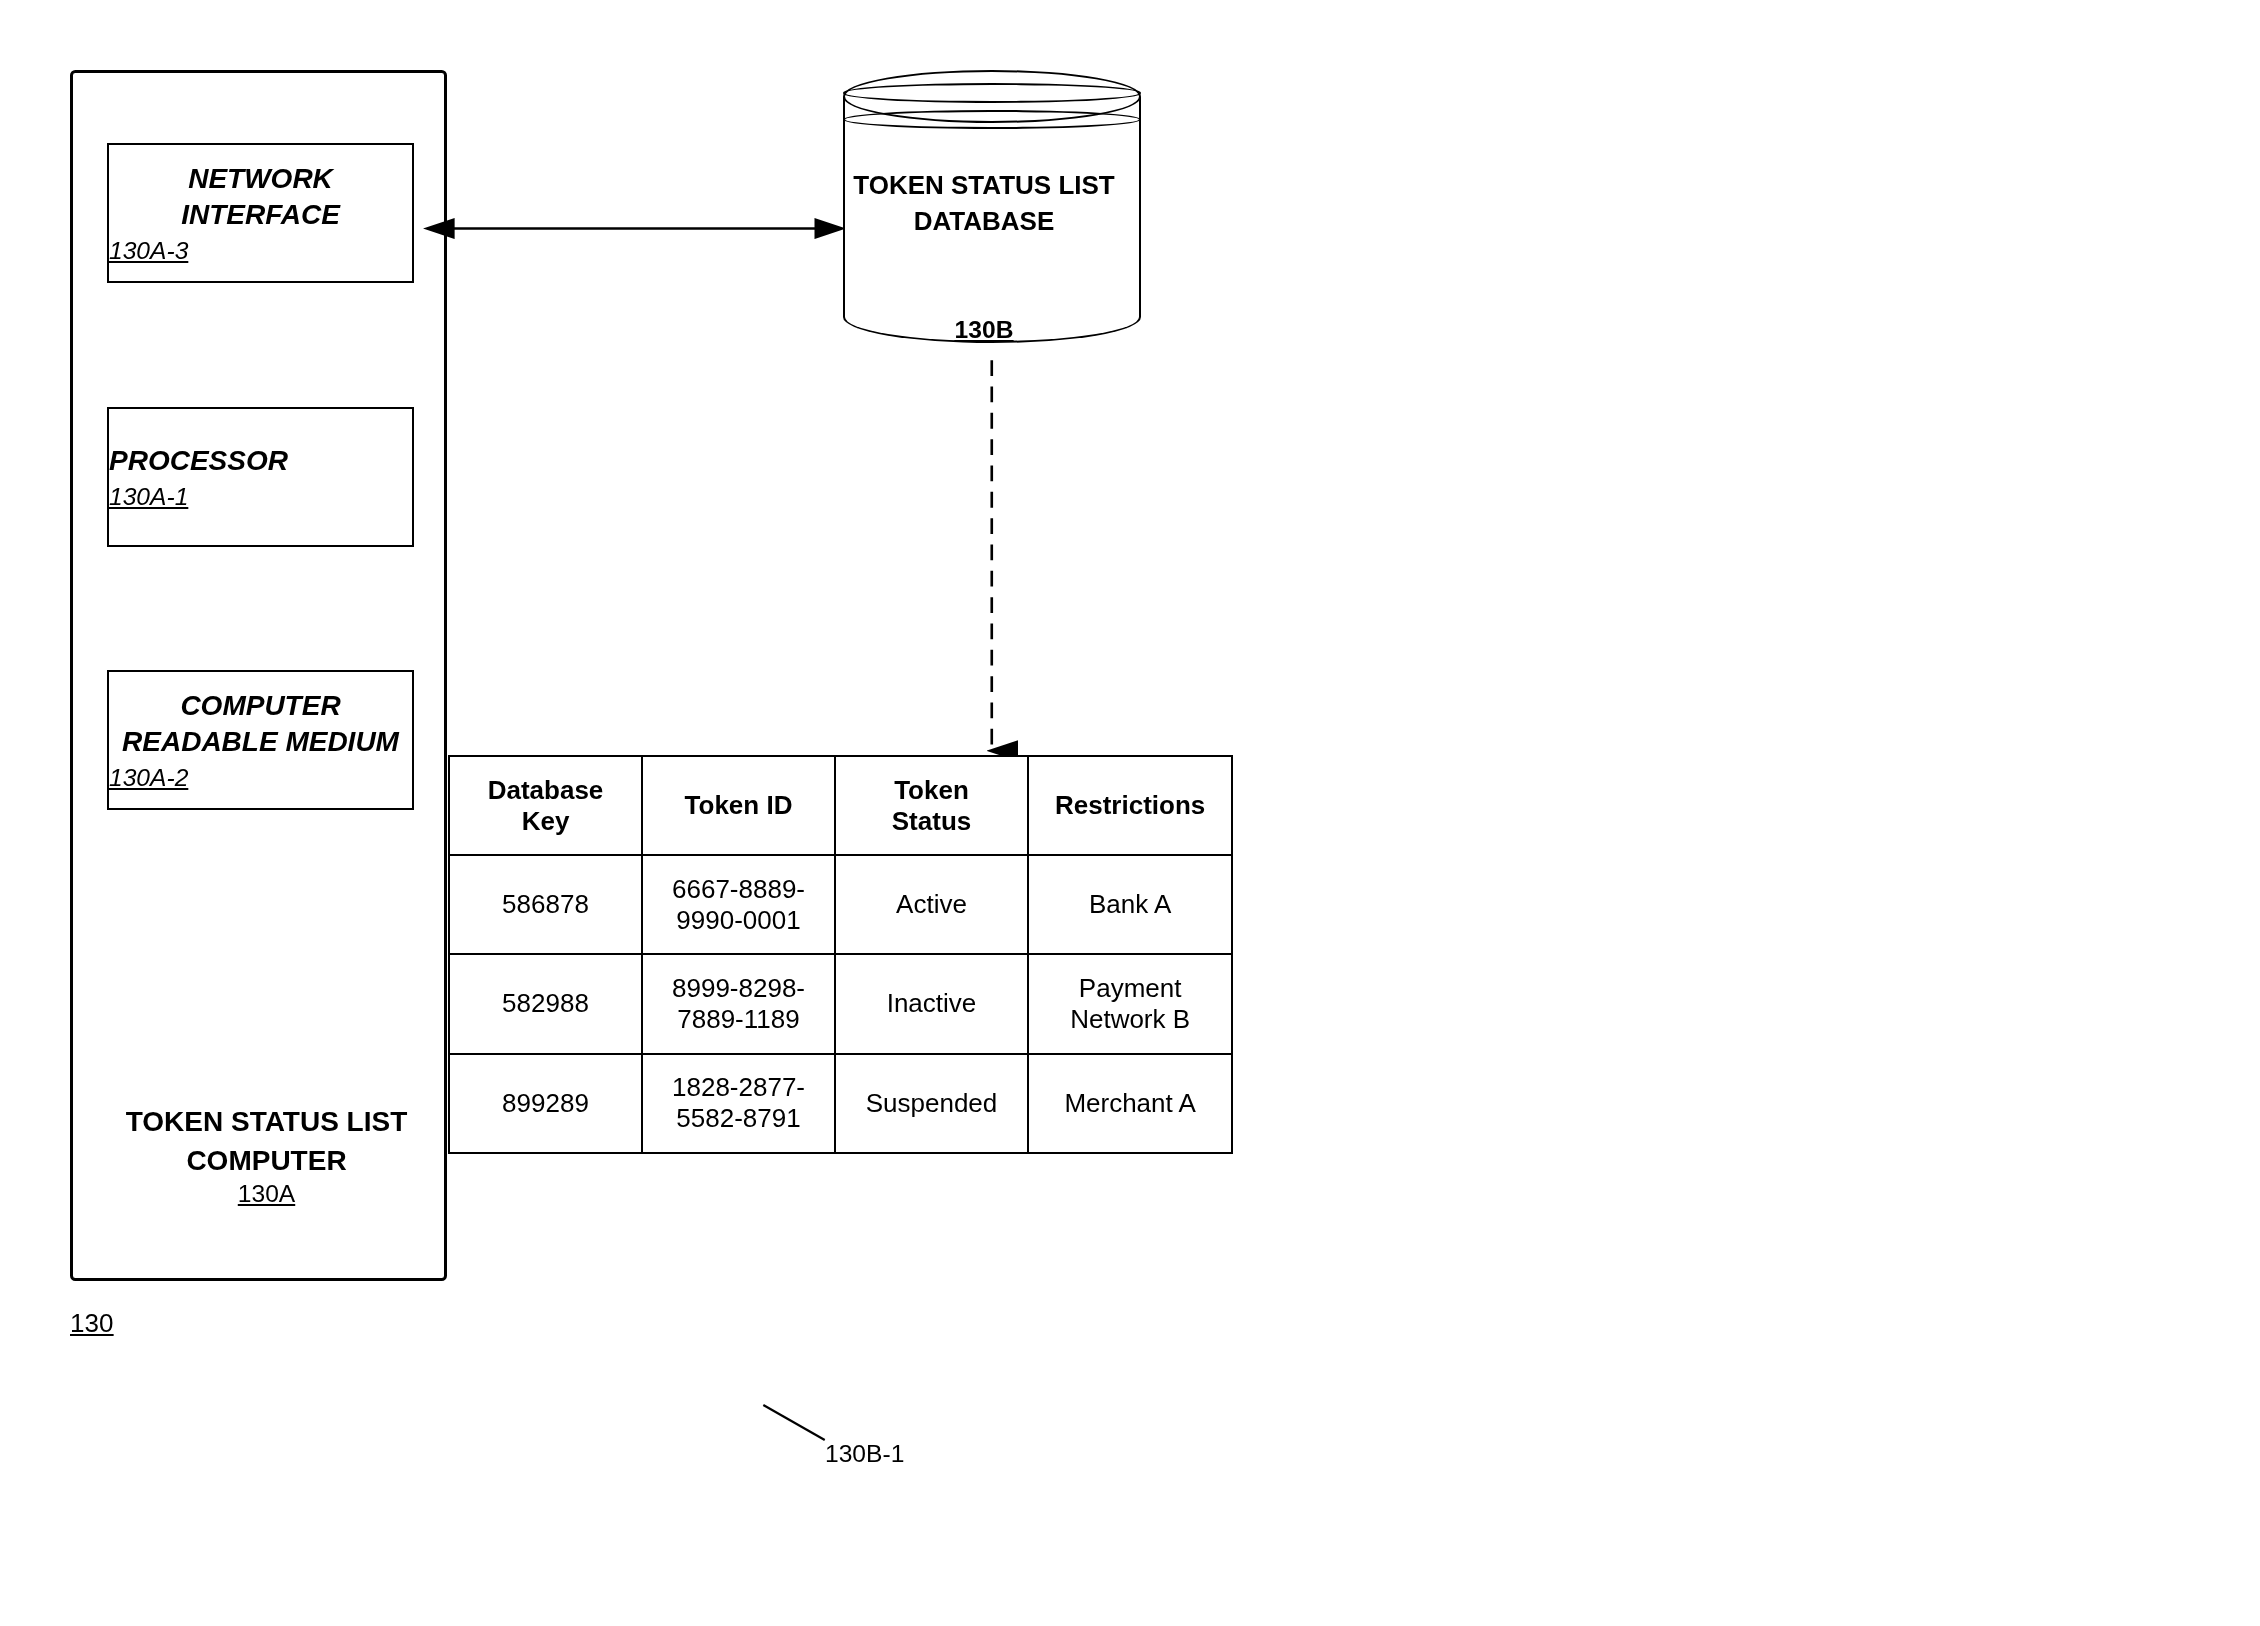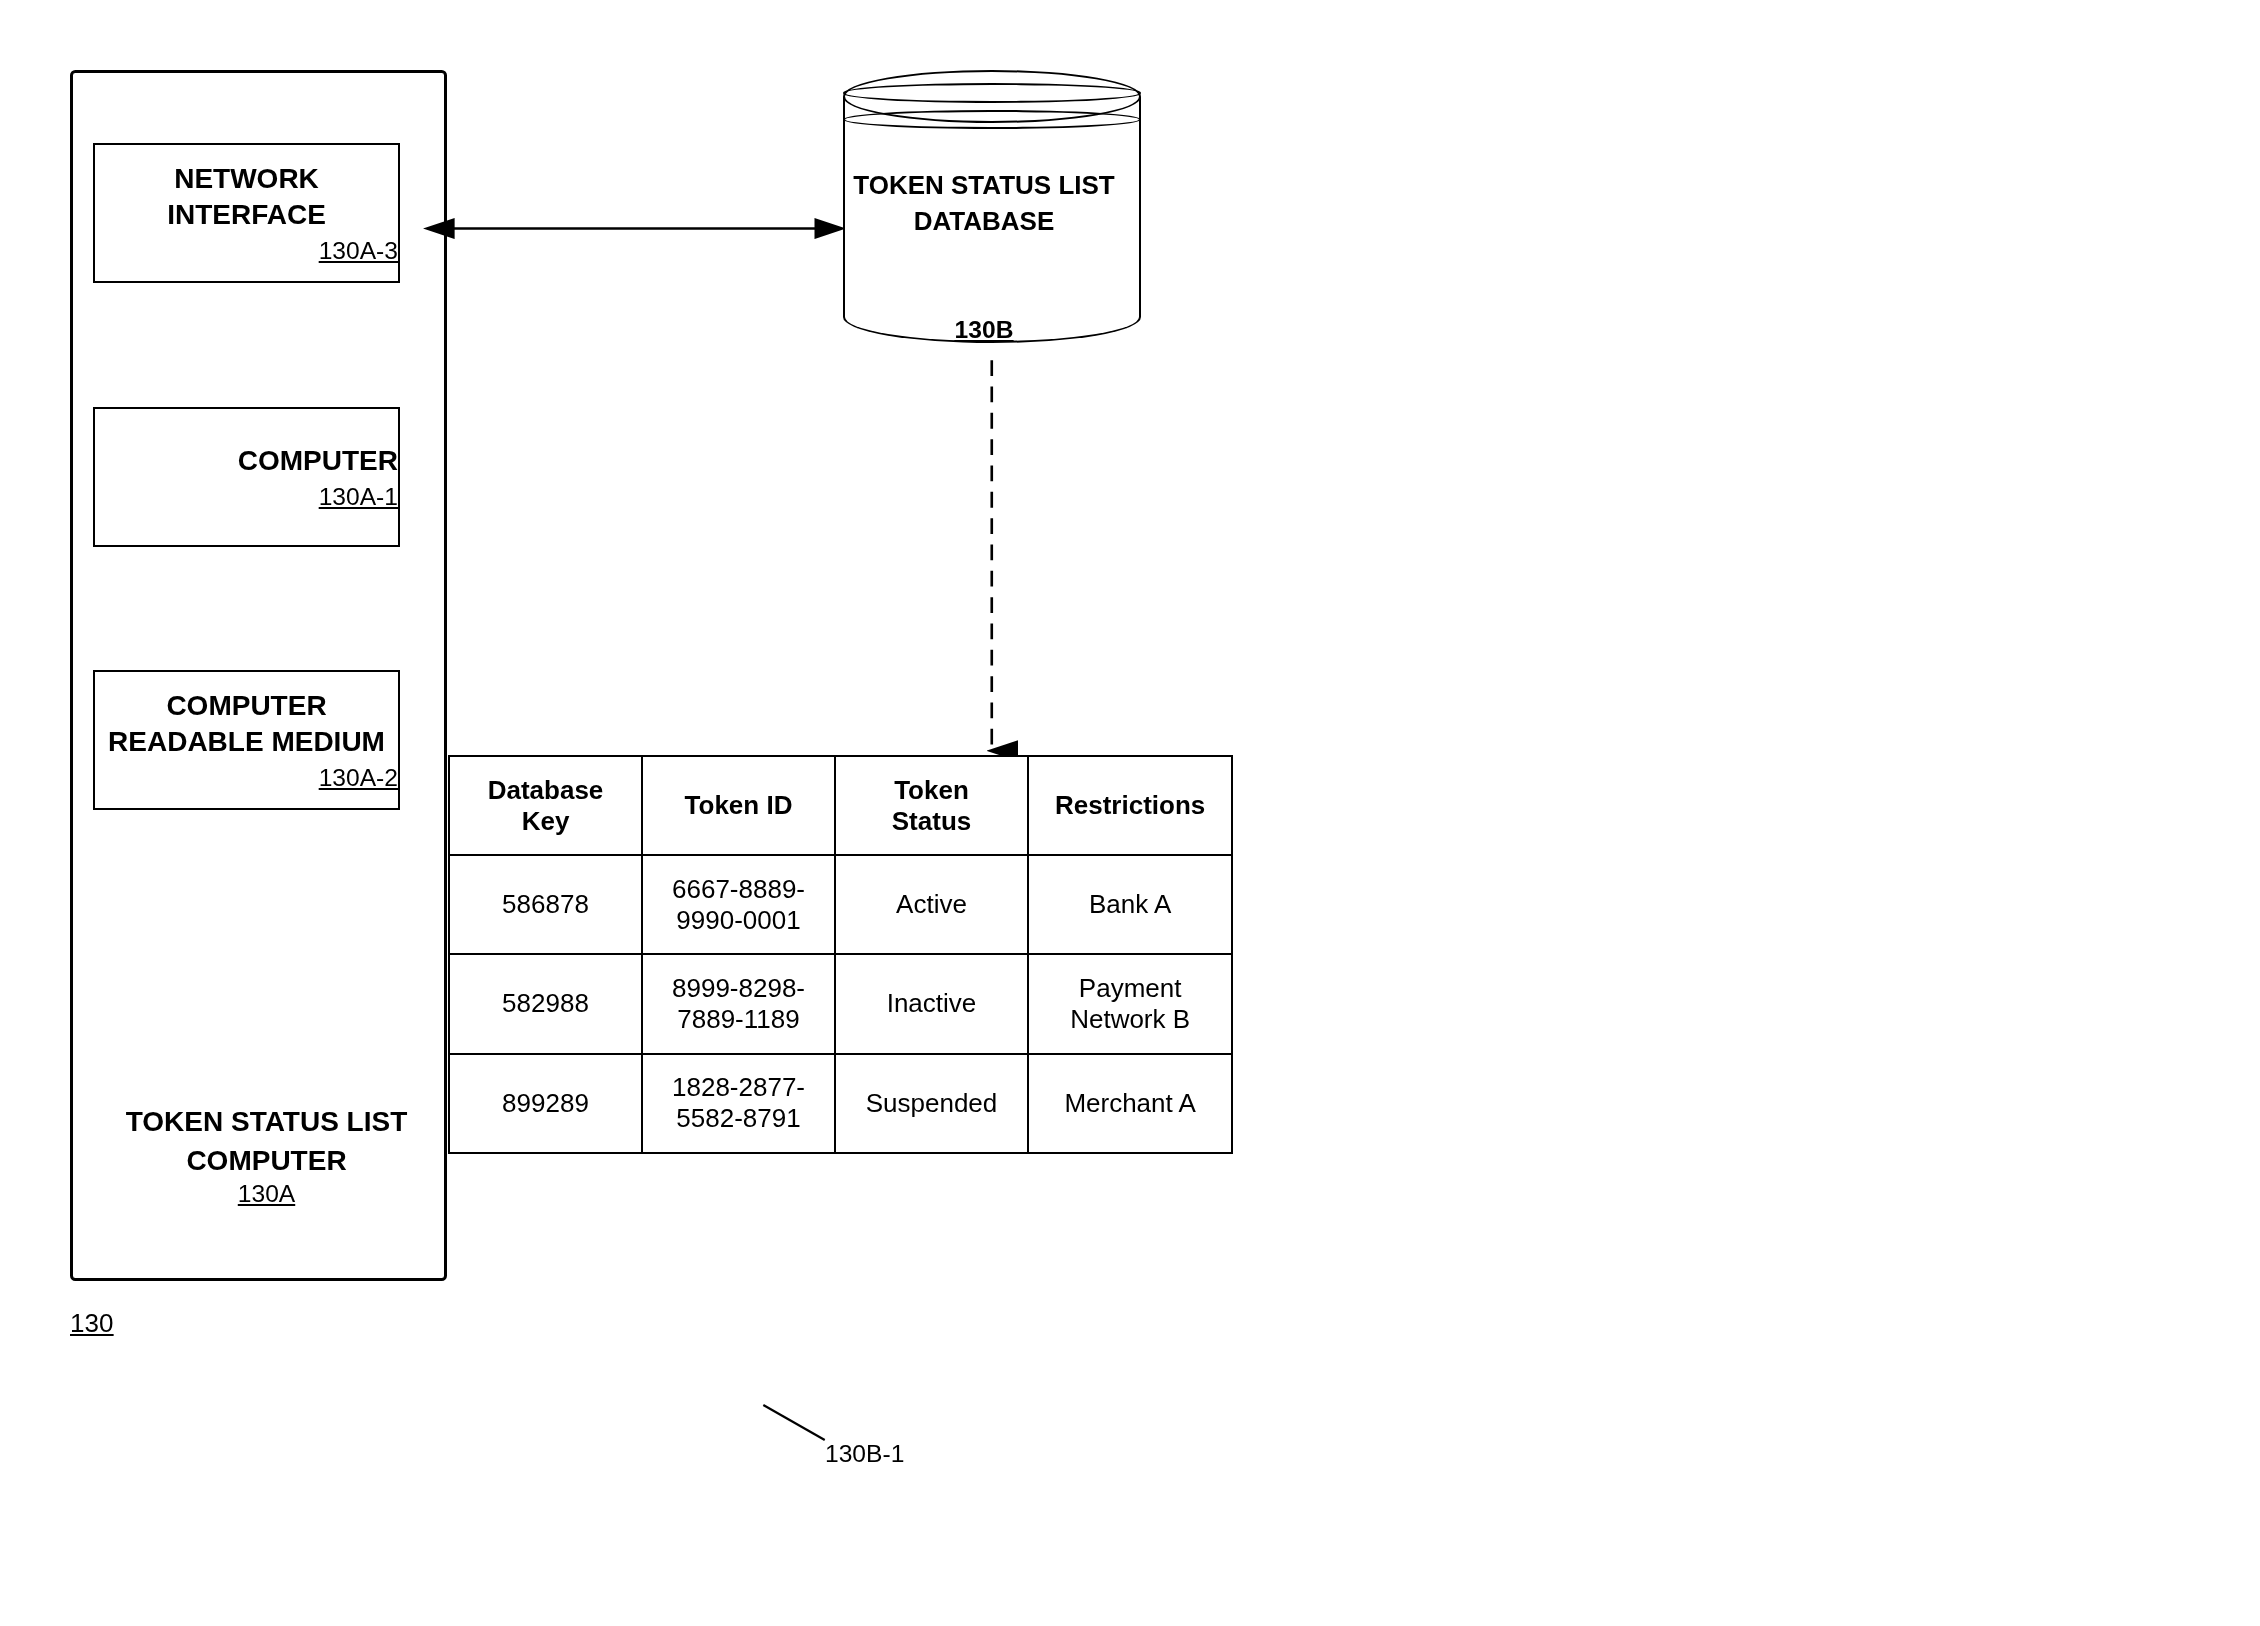--- a/index.html
+++ b/index.html
@@ -26,29 +26,30 @@
       top: 70px;
       width: 377px;
       height: 1211px;
       border: 3.5px solid #000;
       border-radius: 5.3px;
     }
 
     
     .inner-box {
       position: absolute;
-      left: 20px;
+      left: 34px;
       width: 307px;
       height: 140px;
       border: 2.6px solid #000;
       display: flex;
       flex-direction: column;
-      align-items: flex-end;
+      align-items: flex-start;
       justify-content: center;
       text-align: center;
+      font-style: italic;
     }
 
     .inner-box .box-label {
       font-size: 28px;
       font-weight: bold;
       line-height: 1.3;
     }
 
     .inner-box .box-ref {
       font-size: 24.6px;
@@ -233,21 +234,21 @@
 
   <div class="main-box">
 
     <div class="inner-box box-network">
       <span class="box-label">NETWORK
 INTERFACE</span>
       <span class="box-ref">130A-3</span>
     </div>
 
     <div class="inner-box box-processor">
-      <span class="box-label">COMPUTER</span>
+      <span class="box-label">PROCESSOR</span>
       <span class="box-ref">130A-1</span>
     </div>
 
     <div class="inner-box box-computer">
       <span class="box-label">COMPUTER
 READABLE MEDIUM</span>
       <span class="box-ref">130A-2</span>
     </div>
 
     <div class="main-box-label">

